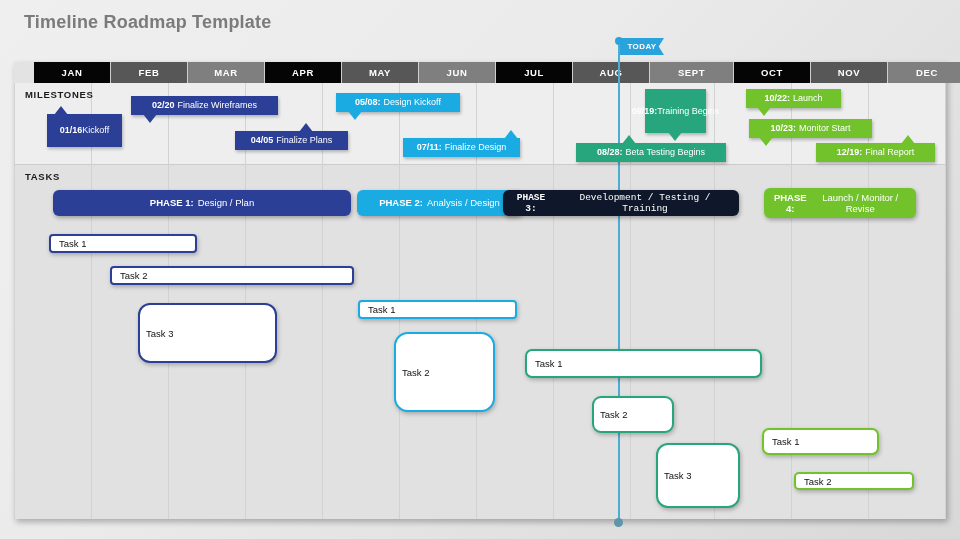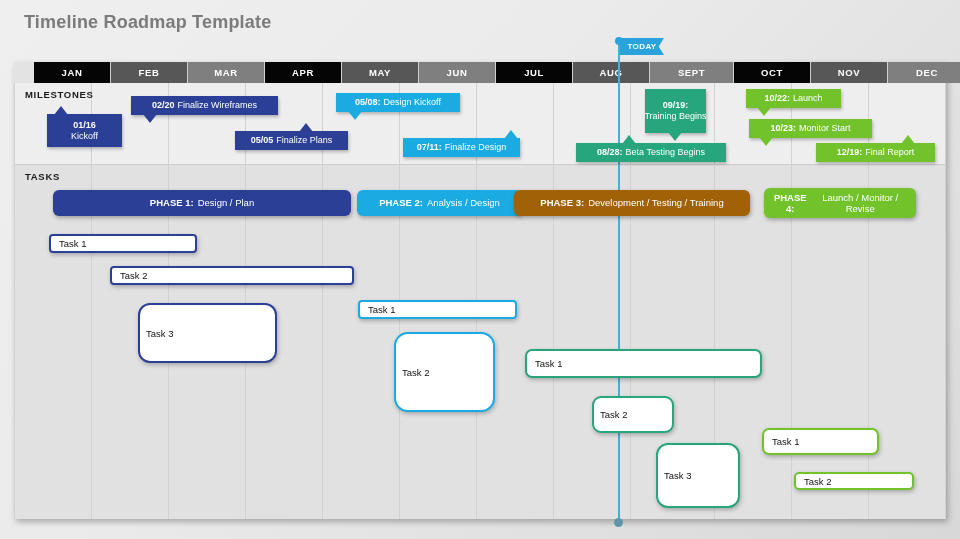--- a/index.html
+++ b/index.html
@@ -136,21 +136,21 @@
     align-items: center;
     justify-content: center;
     text-align: center;
     padding: 2px 7px;
     line-height: 1.18;
     box-shadow: 1px 2px 3px rgba(0,0,0,0.25);
     white-space: nowrap;
   }
   .milestone .ms-date { font-weight: bold; }
   .milestone .ms-text { font-weight: normal; margin-left: 3px; }
-  .milestone.stacked { flex-direction: column; }
+  .milestone.stacked { flex-direction: row; }
   .milestone.stacked .ms-text { margin-left: 0; }
 
   
   .ptr {
     position: absolute;
     width: 0; height: 0;
     border-left: 7px solid transparent;
     border-right: 7px solid transparent;
   }
   .ptr-down { border-top-width: 9px; border-top-style: solid; }
@@ -247,21 +247,21 @@
 </div>
 <div class="ptr ptr-up" style="left:54px; top:106px; border-bottom-color:#2b3f96;"></div>
 
 <div class="milestone" style="left:131px; top:96px; width:147px; height:19px; background:#2b3f96;">
   <span class="ms-date">02/20</span>
   <span class="ms-text">Finalize Wireframes</span>
 </div>
 <div class="ptr ptr-down" style="left:143px; top:114px; border-top-color:#2b3f96;"></div>
 
 <div class="milestone" style="left:235px; top:131px; width:113px; height:19px; background:#2b3f96;">
-  <span class="ms-date">05/05</span>
+  <span class="ms-date">04/05</span>
   <span class="ms-text">Finalize Plans</span>
 </div>
 <div class="ptr ptr-up" style="left:299px; top:123px; border-bottom-color:#2b3f96;"></div>
 
 <div class="milestone" style="left:336px; top:93px; width:124px; height:19px; background:#19abe2;">
   <span class="ms-date">05/08:</span>
   <span class="ms-text">Design Kickoff</span>
 </div>
 <div class="ptr ptr-down" style="left:348px; top:111px; border-top-color:#19abe2;"></div>
 
@@ -304,21 +304,21 @@
 <div class="phase-bar" style="left:53px; top:190px; width:298px; background:#2b3f96;">
   <span class="ph-name">PHASE 1:</span>
   <span class="ph-desc">Design / Plan</span>
 </div>
 
 <div class="phase-bar" style="left:357px; top:190px; width:165px; background:#19abe2;">
   <span class="ph-name">PHASE 2:</span>
   <span class="ph-desc">Analysis / Design</span>
 </div>
 
-<div class="phase-bar" style="left:514px; top:190px; width:236px; background:#a16207;">
+<div class="phase-bar" style="left:503px; top:190px; width:236px; background:#0f172a;font-family:Liberation Mono, monospace;">
   <span class="ph-name">PHASE 3:</span>
   <span class="ph-desc">Development / Testing / Training</span>
 </div>
 
 <div class="phase-bar two-line" style="left:764px; top:188px; width:152px; height:30px; background:#72c32b;">
   <span class="ph-name">PHASE 4:</span>
   <span class="ph-desc">Launch / Monitor / Revise</span>
 </div>
 
 <div class="task-box" style="left:49px; top:234px; width:148px; height:19px; border-color:#2b3f96; border-radius:4px;">Task 1</div>

